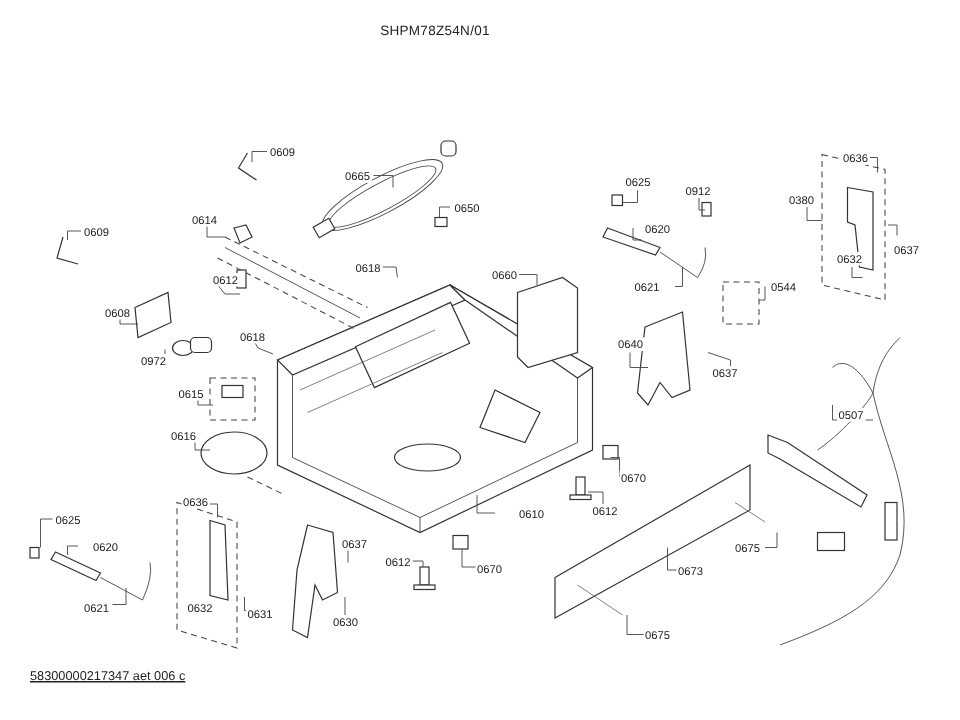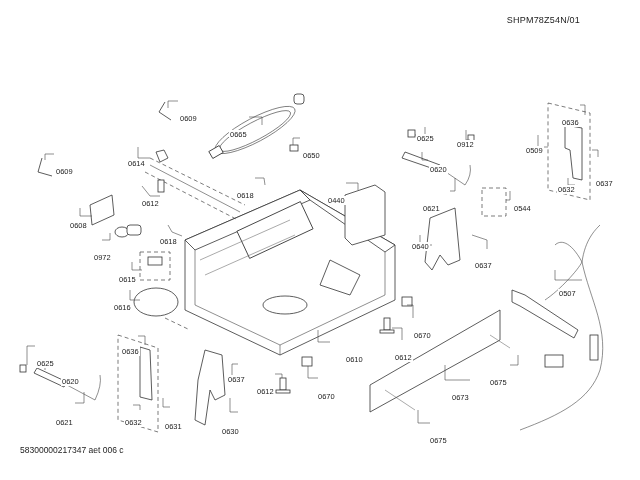--- a/index.html
+++ b/index.html
@@ -1,19 +1,19 @@
 <!DOCTYPE html>
 <html><head>
 <meta charset="utf-8">
 <style>
   html,body{margin:0;padding:0;background:#fff;}
   body{width:640px;height:480px;position:relative;overflow:hidden;font-family:"Liberation Sans",sans-serif;color:#222;}
-  .title{position:absolute;top:15px;left:0;width:580px;text-align:right;font-size:9px;letter-spacing:0.2px;}
-  .footer{position:absolute;left:20px;top:445px;font-size:8.5px;}
-  .lbl{position:absolute;font-size:7.5px;line-height:9px;white-space:nowrap;background:#fff;padding:0 1px;cursor:pointer;margin-top:17px;}
+  .title{position:absolute;top:15px;left:0;width:580px;text-align:center;font-size:9px;letter-spacing:0.2px;}
+  .footer{position:absolute;left:20px;top:445px;font-size:8.5px;text-decoration:underline;}
+  .lbl{position:absolute;font-size:7.5px;line-height:9px;white-space:nowrap;background:#fff;padding:0 1px;cursor:pointer;}
   svg.art{position:absolute;left:0;top:0;}
   .part{fill:#fff;stroke:#333;stroke-width:0.8;}
   .line{fill:none;stroke:#444;stroke-width:0.6;}
   .dash{fill:none;stroke:#444;stroke-width:0.7;stroke-dasharray:4 3;}
   .thin{fill:none;stroke:#555;stroke-width:0.5;}
 </style>
 </head>
 <body>
 
 <div class="title">SHPM78Z54N/01</div>
@@ -162,32 +162,32 @@
 <span class="lbl" style="left:179px;top:97px">0609</span>
 <span class="lbl" style="left:229px;top:113px">0665</span>
 <span class="lbl" style="left:302px;top:134px">0650</span>
 <span class="lbl" style="left:55px;top:150px">0609</span>
 <span class="lbl" style="left:127px;top:142px">0614</span>
 <span class="lbl" style="left:141px;top:182px">0612</span>
 <span class="lbl" style="left:69px;top:204px">0608</span>
 <span class="lbl" style="left:93px;top:236px">0972</span>
 <span class="lbl" style="left:159px;top:220px">0618</span>
 <span class="lbl" style="left:236px;top:174px">0618</span>
-<span class="lbl" style="left:327px;top:179px">0440</span>
+<span class="lbl" style="left:327px;top:179px">0660</span>
 <span class="lbl" style="left:118px;top:258px">0615</span>
 <span class="lbl" style="left:113px;top:286px">0616</span>
 <span class="lbl" style="left:416px;top:117px">0625</span>
 <span class="lbl" style="left:456px;top:123px">0912</span>
 <span class="lbl" style="left:429px;top:148px">0620</span>
 <span class="lbl" style="left:422px;top:187px">0621</span>
 <span class="lbl" style="left:513px;top:187px">0544</span>
 <span class="lbl" style="left:411px;top:225px">0640</span>
 <span class="lbl" style="left:474px;top:244px">0637</span>
 <span class="lbl" style="left:561px;top:101px">0636</span>
-<span class="lbl" style="left:525px;top:129px">0509</span>
+<span class="lbl" style="left:525px;top:129px">0380</span>
 <span class="lbl" style="left:595px;top:162px">0637</span>
 <span class="lbl" style="left:557px;top:168px">0632</span>
 <span class="lbl" style="left:558px;top:272px">0507</span>
 <span class="lbl" style="left:413px;top:314px">0670</span>
 <span class="lbl" style="left:394px;top:336px">0612</span>
 <span class="lbl" style="left:345px;top:338px">0610</span>
 <span class="lbl" style="left:489px;top:361px">0675</span>
 <span class="lbl" style="left:451px;top:376px">0673</span>
 <span class="lbl" style="left:429px;top:419px">0675</span>
 <span class="lbl" style="left:36px;top:342px">0625</span>

